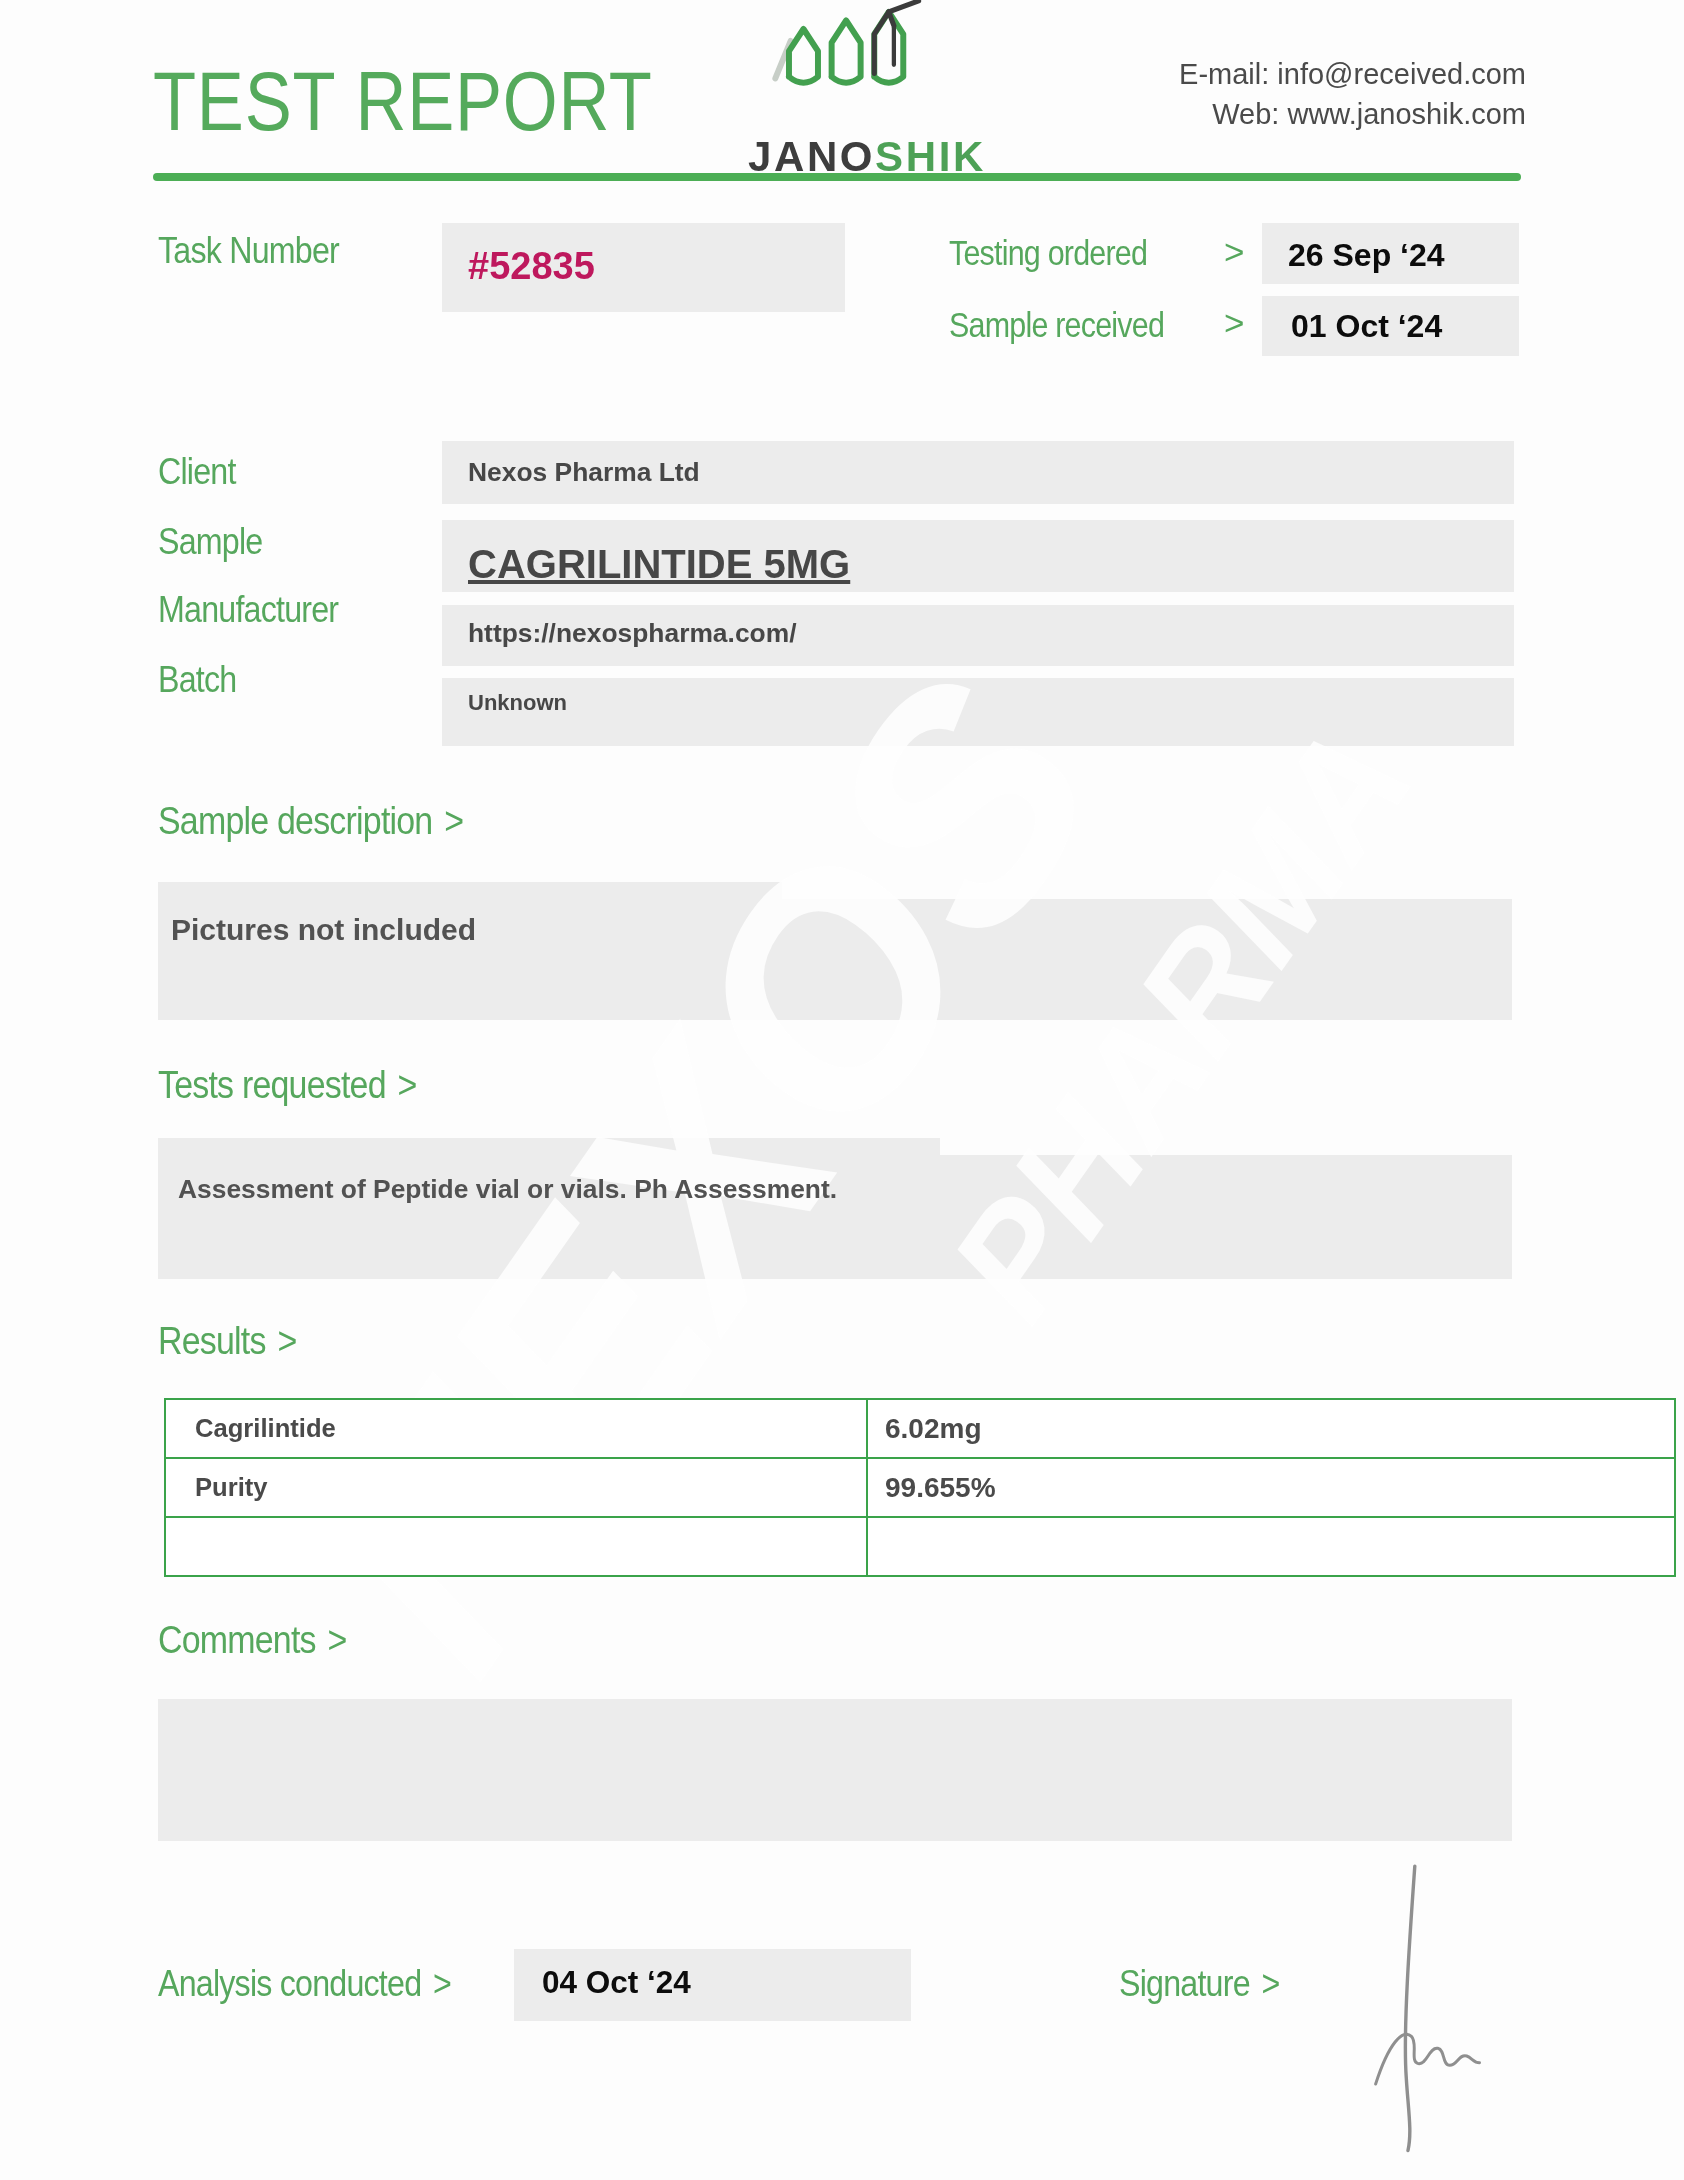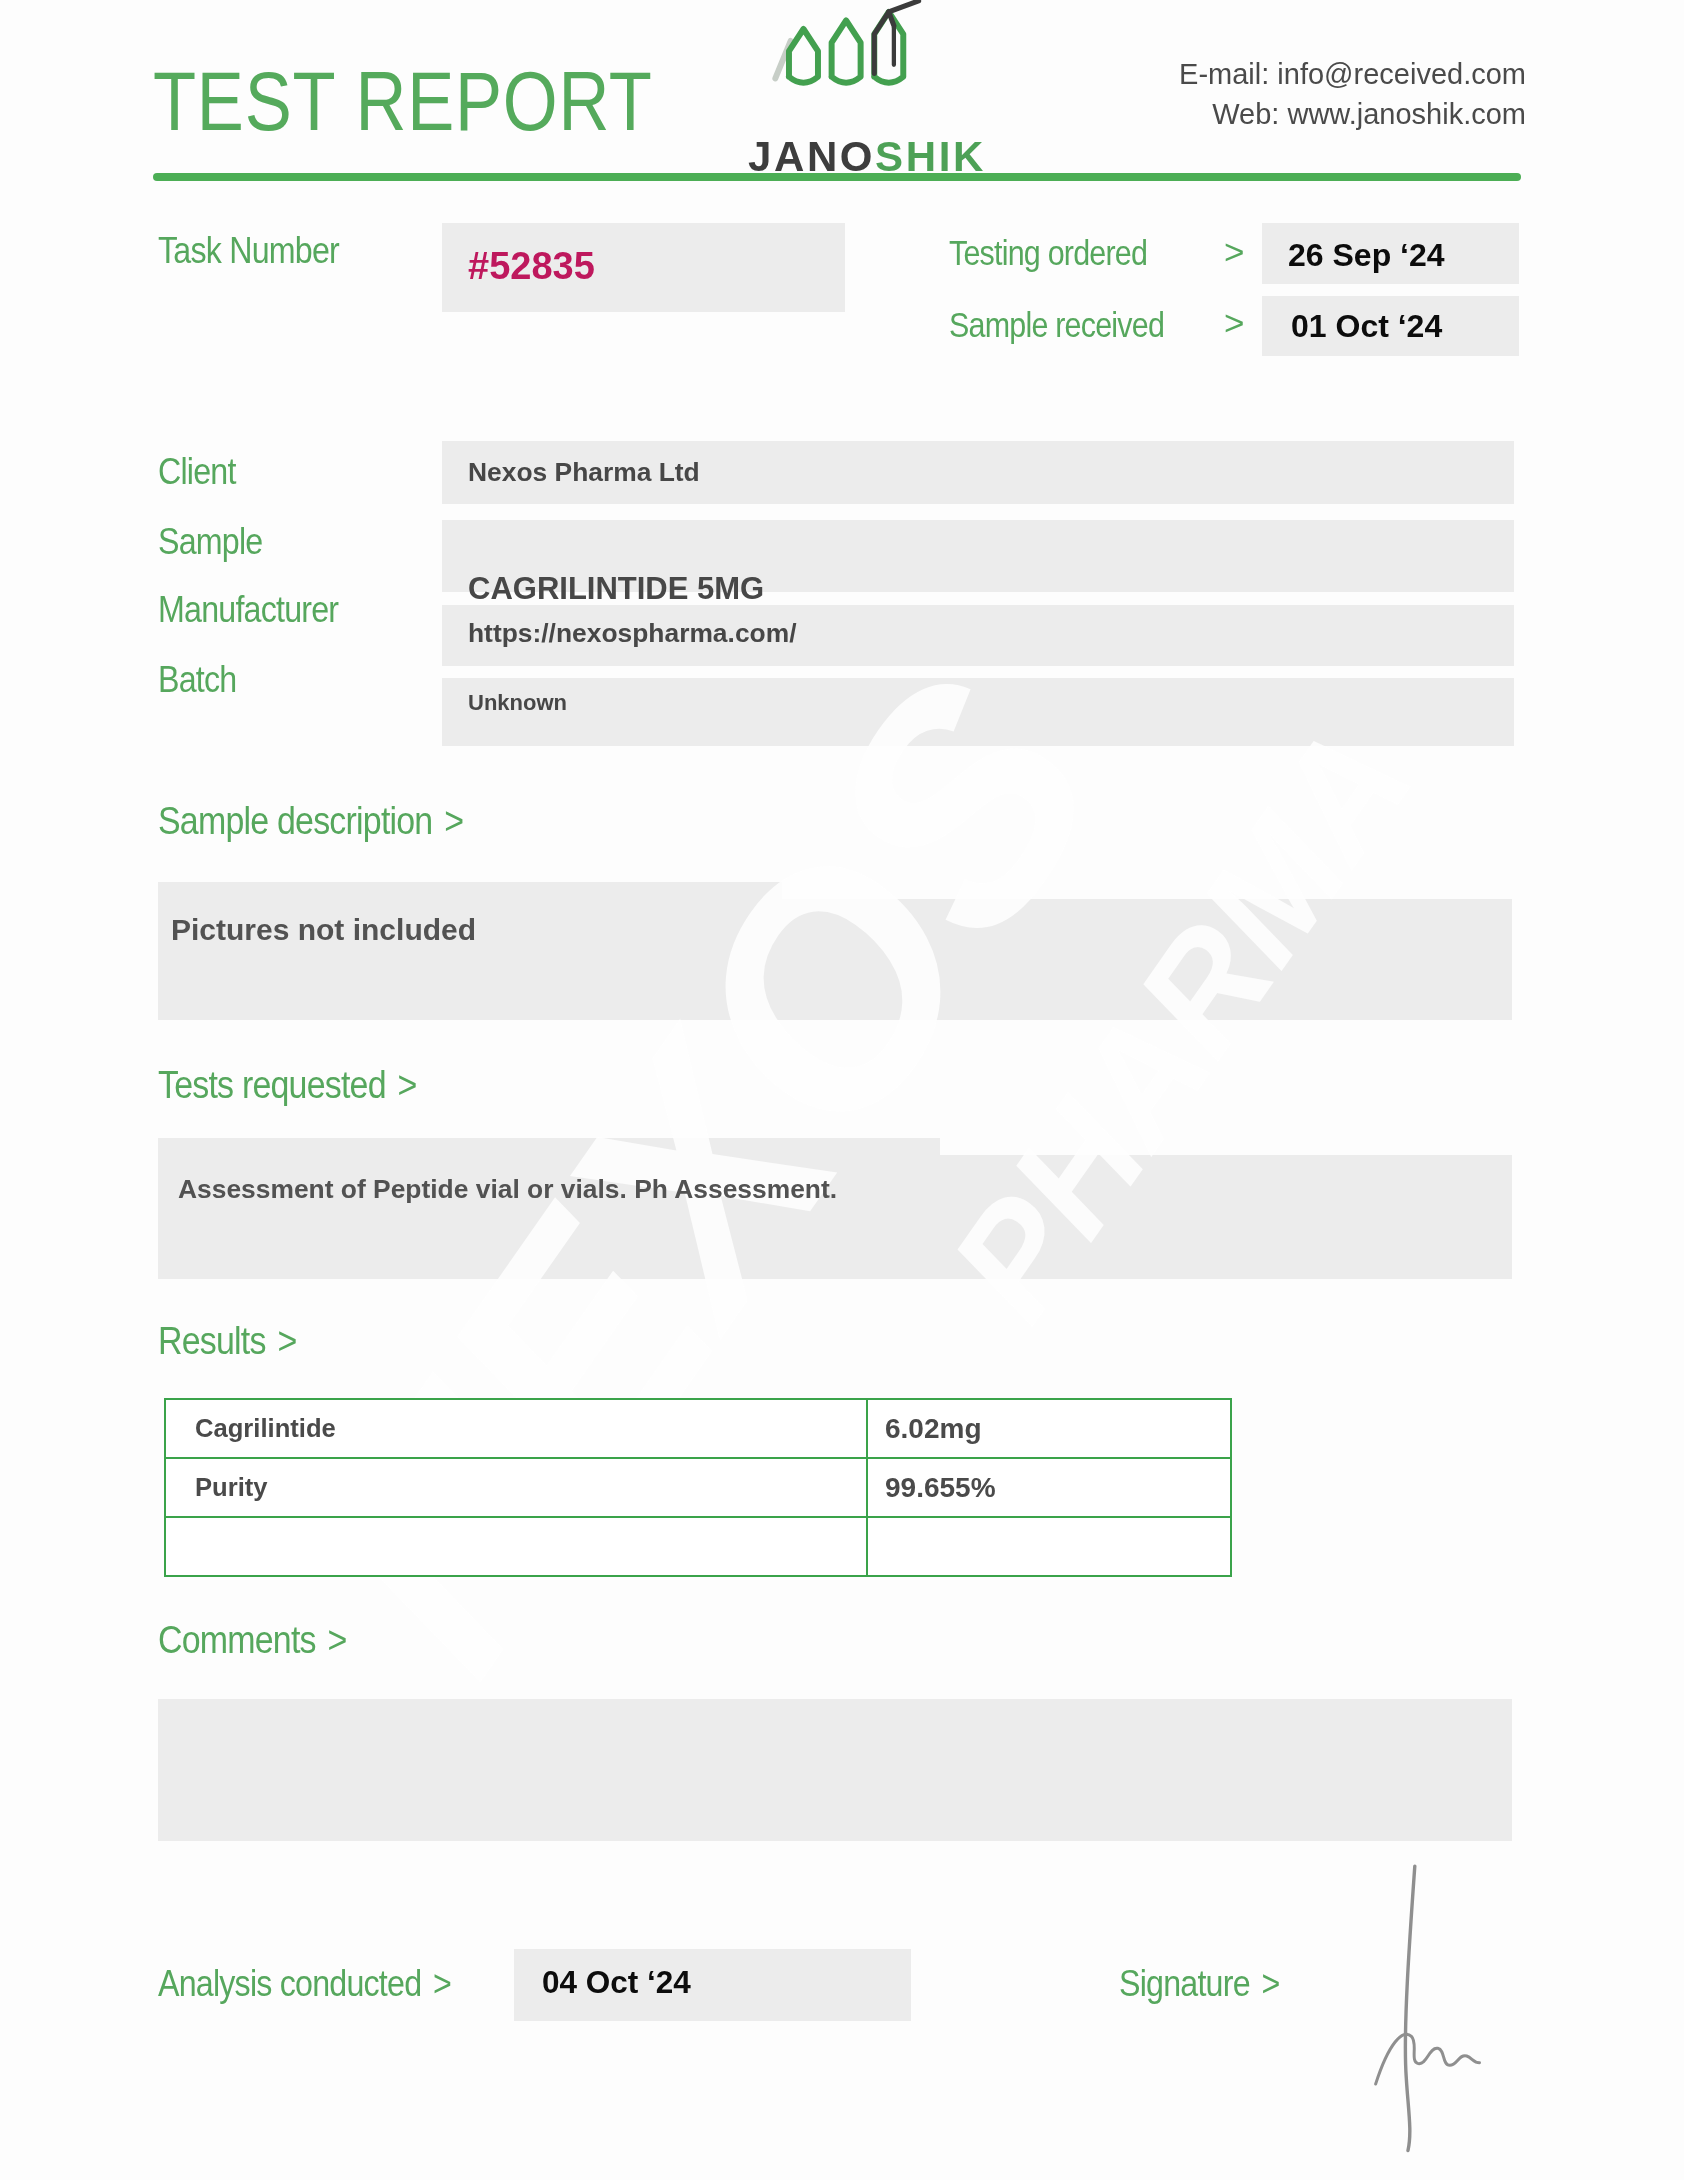--- a/index.html
+++ b/index.html
@@ -17,21 +17,21 @@
   .step::before{content:'';position:absolute;top:-17px;left:0;height:19px;background:#ececec;}
   .step-a::before{width:624px;}
   .step-b::before{width:782px;}
   .val{font-weight:700;color:#474747;z-index:3;}
   .dateval{font-weight:700;color:#0c0c0c;z-index:3;}
   .contact{font-size:29px;color:#4a4a4a;text-align:right;line-height:40px;z-index:3;}
   .rule{background:#4cae55;border-radius:4.3px;z-index:3;}
   .logo-text{font-size:42px;font-weight:700;letter-spacing:2.6px;z-index:3;white-space:nowrap;margin-top:48px;}
   .logo-jano{color:#3d3d3d;}
   .logo-shik{color:#4da156;}
-  table.results{border-collapse:collapse;table-layout:fixed;width:1068px;z-index:3;position:relative;
+  table.results{border-collapse:collapse;table-layout:fixed;width:1512px;z-index:3;position:relative;
         background:#fff;}
   table.results td{border:2.6px solid #3aa34a;vertical-align:middle;height:55px;
         font-weight:700;color:#4a4a4a;background:#fff;}
   table.results td.c1{width:670px;padding-left:29px;font-size:25.6px;}
   table.results td.c2{padding-left:17px;font-size:28px;}
   .wm{position:absolute;inset:0;z-index:2;pointer-events:none;}
   .sig{z-index:3;}
 </style>
 </head>
 <body>
@@ -79,21 +79,21 @@
   <div class="abs label green arrow" style="left:1224px;top:303px;font-size:35px;z-index:3;">&gt;</div>
   <div class="abs box" style="left:1262px;top:296px;width:257px;height:60px;"></div>
   <div class="abs dateval" style="left:1291px;top:308px;font-size:32px;">01 Oct ‘24</div>
 
   <div class="abs label green condensed" style="left:158px;top:451px;">Client</div>
   <div class="abs box" style="left:442px;top:441px;width:1072px;height:63px;"></div>
   <div class="abs val" style="left:468px;top:457px;font-size:26.4px;">Nexos Pharma Ltd</div>
 
   <div class="abs label green condensed" style="left:158px;top:521px;">Sample</div>
   <div class="abs box" style="left:442px;top:520px;width:1072px;height:72px;"></div>
-  <div class="abs val" style="left:468px;top:571px;font-size:31px;">CAGRILINTIDE 5MG</div>
+  <div class="abs val" style="left:468px;top:542px;font-size:40px;text-decoration:underline;">CAGRILINTIDE 5MG</div>
 
   <div class="abs label green condensed" style="left:158px;top:589px;">Manufacturer</div>
   <div class="abs box" style="left:442px;top:605px;width:1072px;height:61px;"></div>
   <div class="abs val" style="left:468px;top:618px;font-size:26.4px;">https://nexospharma.com/</div>
 
   <div class="abs label green condensed" style="left:158px;top:659px;">Batch</div>
   <div class="abs box" style="left:442px;top:678px;width:1072px;height:68px;"></div>
   <div class="abs val" style="left:468px;top:690px;font-size:22px;">Unknown</div>
 
   <div class="abs heading green condensed" style="left:158px;top:799px;">

